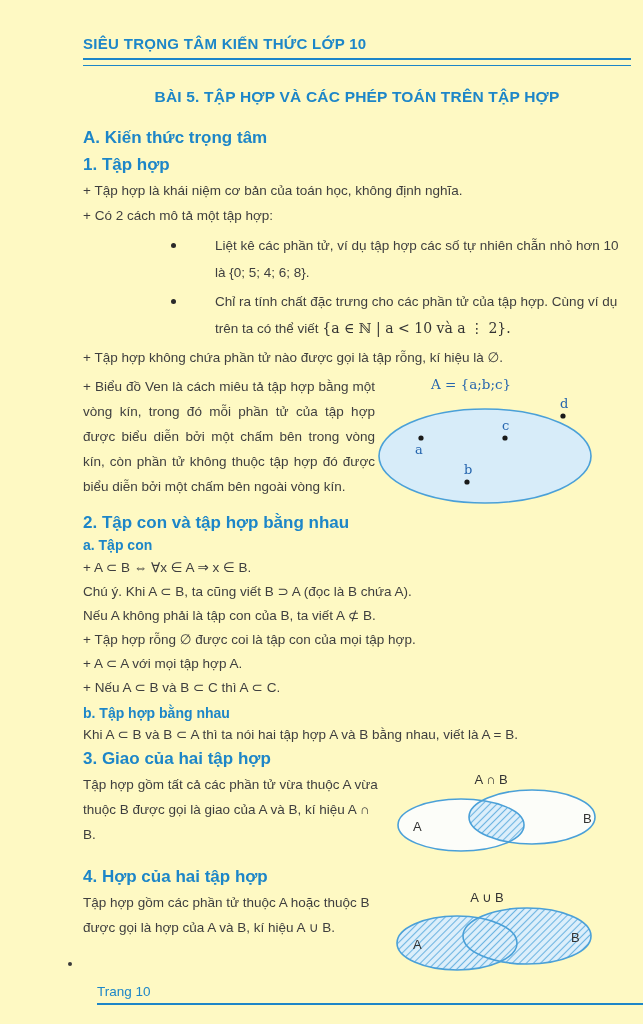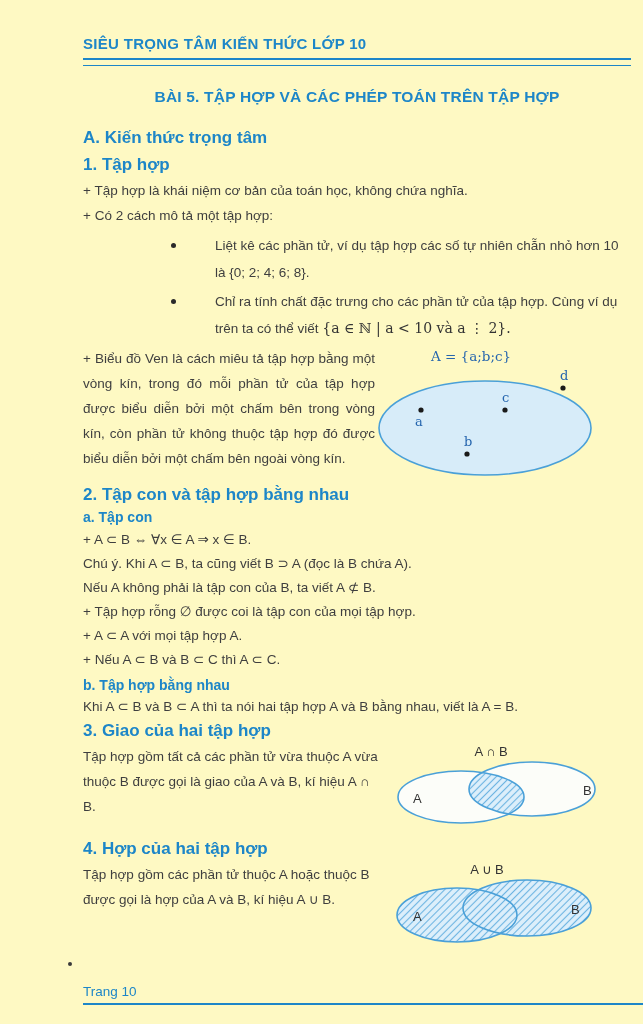--- a/index.html
+++ b/index.html
@@ -56,21 +56,21 @@
   .v-ellipse{fill:var(--venn-fill);stroke:var(--venn-stroke);stroke-width:1.6;}
   .v-white{fill:#fcfdf9;stroke:none;}
   .v-outline{fill:none;stroke:var(--venn-stroke);stroke-width:1.6;}
   .v-dot{fill:#1a1a1a;}
   .vserif{font-family:"DejaVu Serif","DejaVu Sans",serif;font-size:13.5px;fill:#2565ae;}
   .vpt{font-family:"DejaVu Serif","DejaVu Sans",serif;font-size:13px;fill:#2565ae;}
   .vdark{font-family:"Liberation Sans","DejaVu Sans",sans-serif;font-size:13px;fill:#333;}
   .pat-bg{fill:#ddeffb;}
   .pat-line{stroke:var(--hatch);stroke-width:1.1;}
   .speck{position:absolute;left:68px;top:962px;width:4px;height:4px;border-radius:50%;background:#3a3a3a;}
-  .footer{position:absolute;left:83px;right:0;bottom:19px;}
+  .footer{position:absolute;left:97px;right:0;bottom:19px;}
   .footer-label{color:var(--accent);font-size:13.5px;line-height:16px;}
   .footer-rule{margin-top:3px;border-top:2px solid var(--accent);}
 </style>
 </head>
 <body>
 
 <svg width="0" height="0" style="position:absolute" aria-hidden="true">
   <defs>
     <pattern id="hatch" width="5" height="5" patternUnits="userSpaceOnUse" patternTransform="rotate(-45)">
       <rect class="pat-bg" width="5" height="5"></rect>
@@ -86,32 +86,33 @@
   <div class="content">
 
     <div class="page-header">SIÊU TRỌNG TÂM KIẾN THỨC LỚP 10</div>
     <div class="double-rule"></div>
 
     <div class="lesson-title">BÀI 5. TẬP HỢP VÀ CÁC PHÉP TOÁN TRÊN TẬP HỢP</div>
 
     <div class="bh h-a">A. Kiến thức trọng tâm</div>
     <div class="bh h-s1">1. Tập hợp</div>
 
-    <p class="p-first">+ Tập hợp là khái niệm cơ bản của toán học, không chứa nghĩa.</p>
+    <p class="p-first">+ Tập hợp là khái niệm cơ bản của toán học, không định nghĩa.</p>
     <p>+ Có 2 cách mô tả một tập hợp:</p>
 
     <ul class="bullets">
       <li>
-        <span>Liệt kê các phần tử, ví dụ tập hợp các số tự nhiên chẵn nhỏ hơn 10 là {0; 2; 4; 6; 8}.</span>
+        <span>Liệt kê các phần tử, ví dụ tập hợp các số tự nhiên chẵn nhỏ hơn 10 là {0; 5; 4; 6; 8}.</span>
       </li>
       <li>
         <span>Chỉ ra tính chất đặc trưng cho các phần tử của tập hợp. Cùng ví dụ trên ta có thể viết </span><span class="formula">{a ∈ ℕ | a &lt; 10 và a ⋮ 2}.</span>
       </li>
     </ul>
 
+    <p class="mt3">+ Tập hợp không chứa phần tử nào được gọi là tập rỗng, kí hiệu là ∅.</p>
 
     <div class="row">
       <p class="col-text justify">+ Biểu đồ Ven là cách miêu tả tập hợp bằng một vòng kín, trong đó mỗi phần tử của tập hợp được biểu diễn bởi một chấm bên trong vòng kín, còn phần tử không thuộc tập hợp đó được biểu diễn bởi một chấm bên ngoài vòng kín.</p>
       <div class="col-fig fig-s1">
         <svg width="240" height="132" viewBox="0 0 240 132">
           <text class="vserif" x="96" y="15" text-anchor="middle">A = {a;b;c}</text>
           <ellipse class="v-ellipse" cx="110" cy="82" rx="106" ry="47"></ellipse>
           <circle class="v-dot" cx="46" cy="64" r="2.6"></circle>
           <text class="vpt" x="40" y="80">a</text>
           <circle class="v-dot" cx="92" cy="108" r="2.6"></circle>

